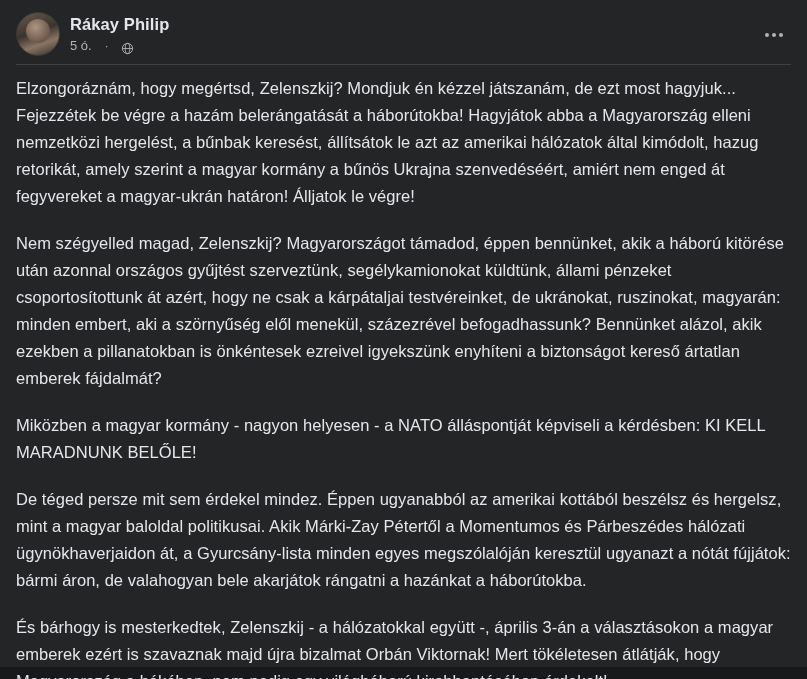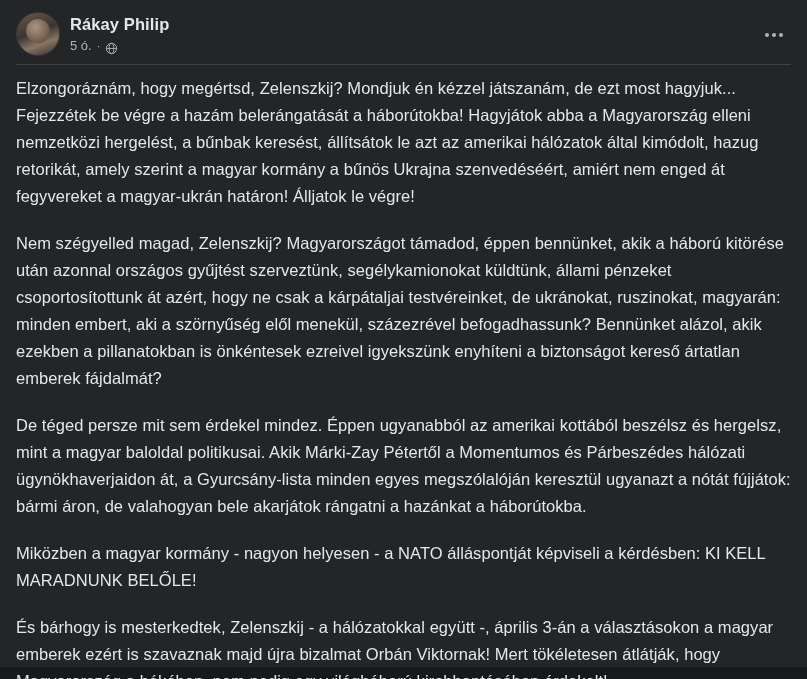--- a/index.html
+++ b/index.html
@@ -59,21 +59,21 @@
   .author {
     font-size: 16.5px;
     font-weight: bold;
     color: #e4e6eb;
     line-height: 20px;
     letter-spacing: 0.1px;
   }
   .meta {
     display: flex;
     align-items: center;
-    gap: 5px;
+    gap: 13px;
     font-size: 13px;
     color: #b0b3b8;
     line-height: 18px;
     margin-top: 3px;
   }
   .meta .dot {
     font-size: 11px;
     color: #b0b3b8;
     line-height: 18px;
   }
@@ -151,19 +151,19 @@
         <span></span>
         <span></span>
     </div>
   </div>
 
   <div class="divider"></div>
 
   <div class="post-body">
     <p>Elzongoráznám, hogy megértsd, Zelenszkij? Mondjuk én kézzel játszanám, de ezt most hagyjuk... Fejezzétek be végre a hazám belerángatását a háborútokba! Hagyjátok abba a Magyarország elleni nemzetközi hergelést, a bűnbak keresést, állítsátok le azt az amerikai hálózatok által kimódolt, hazug retorikát, amely szerint a magyar kormány a bűnös Ukrajna szenvedéséért, amiért nem enged át fegyvereket a magyar-ukrán határon! Álljatok le végre!</p>
     <p>Nem szégyelled magad, Zelenszkij? Magyarországot támadod, éppen bennünket, akik a háború kitörése után azonnal országos gyűjtést szerveztünk, segélykamionokat küldtünk, állami pénzeket csoportosítottunk át azért, hogy ne csak a kárpátaljai testvéreinket, de ukránokat, ruszinokat, magyarán: minden embert, aki a szörnyűség elől menekül, százezrével befogadhassunk? Bennünket alázol, akik ezekben a pillanatokban is önkéntesek ezreivel igyekszünk enyhíteni a biztonságot kereső ártatlan emberek fájdalmát?</p>
+    <p>Miközben a magyar kormány - nagyon helyesen - a NATO álláspontját képviseli a kérdésben: KI KELL MARADNUNK BELŐLE!</p>
     <p>De téged persze mit sem érdekel mindez. Éppen ugyanabból az amerikai kottából beszélsz és hergelsz, mint a magyar baloldal politikusai. Akik Márki-Zay Pétertől a Momentumos és Párbeszédes hálózati ügynökhaverjaidon át, a Gyurcsány-lista minden egyes megszólalóján keresztül ugyanazt a nótát fújjátok: bármi áron, de valahogyan bele akarjátok rángatni a hazánkat a háborútokba.</p>
-    <p>Miközben a magyar kormány - nagyon helyesen - a NATO álláspontját képviseli a kérdésben: KI KELL MARADNUNK BELŐLE!</p>
     <p>És bárhogy is mesterkedtek, Zelenszkij - a hálózatokkal együtt -, április 3-án a választásokon a magyar emberek ezért is szavaznak majd újra bizalmat Orbán Viktornak! Mert tökéletesen átlátják, hogy Magyarország a békében, nem pedig egy világháború kirobbantásában érdekelt!</p>
 
   </div>
 
 </div>
 
 </body></html>

